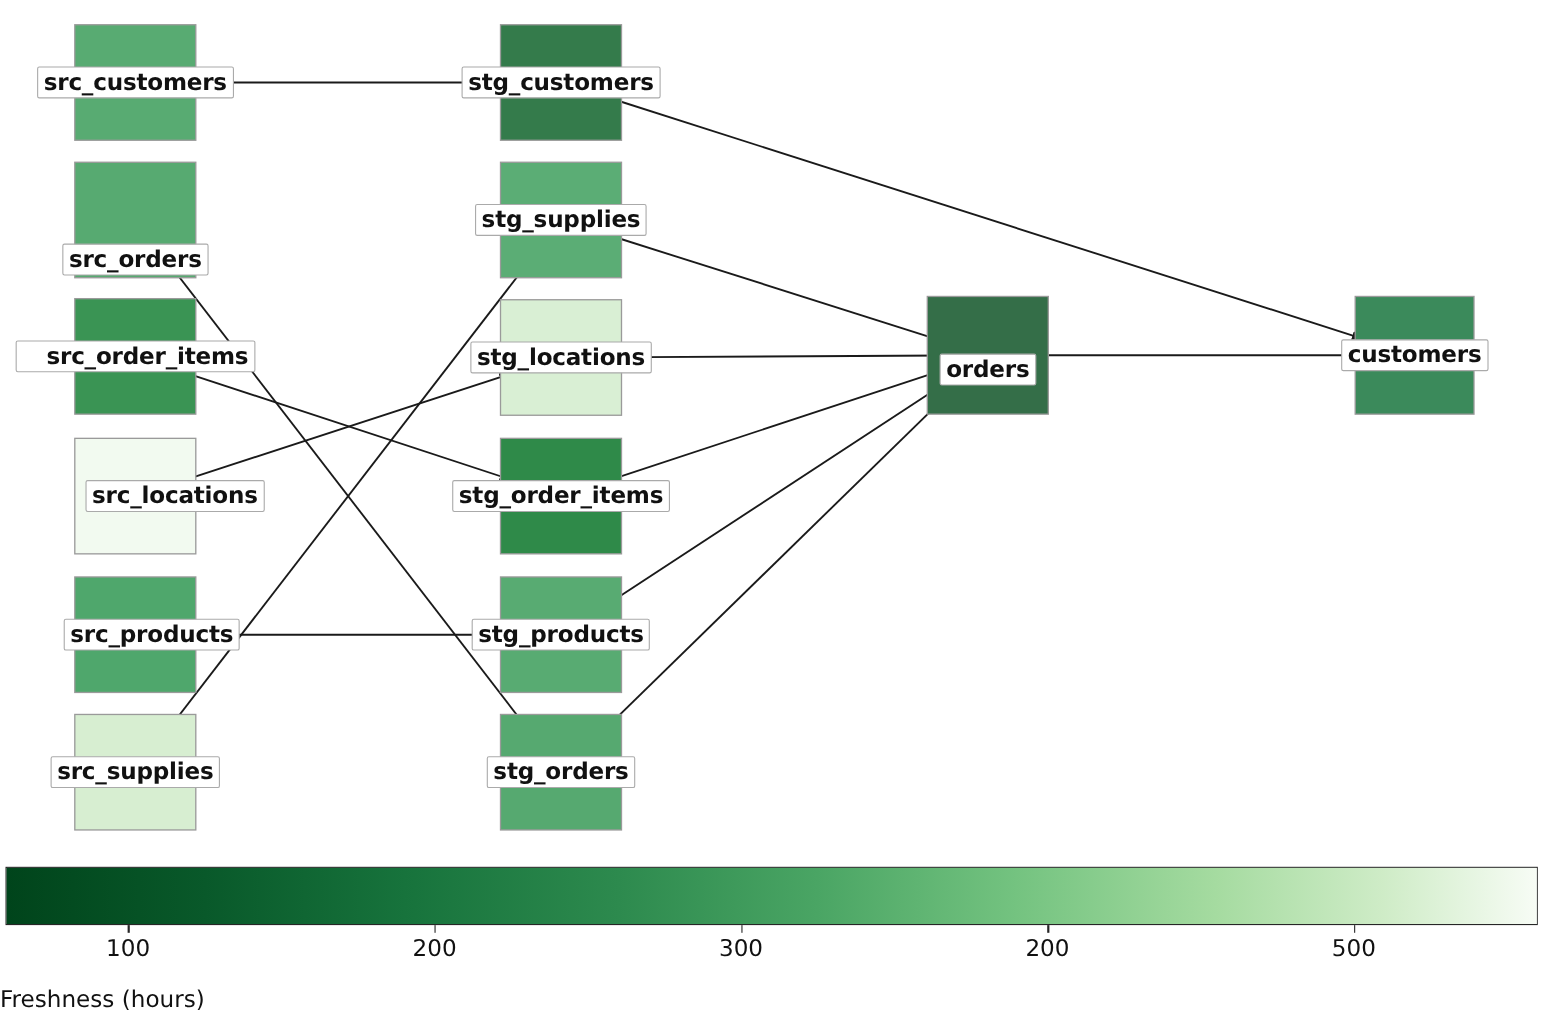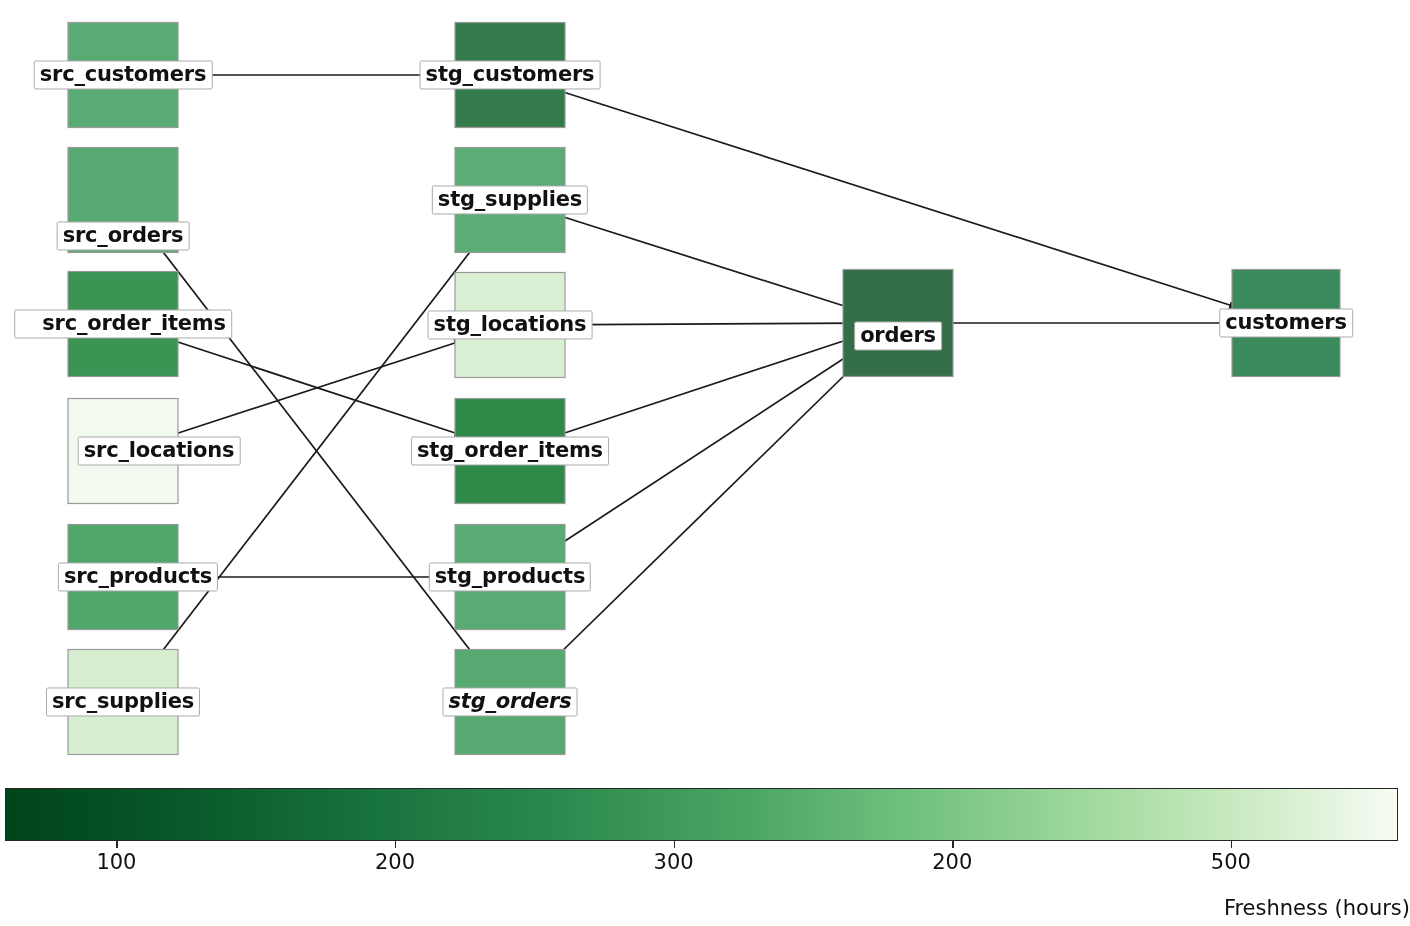--- a/index.html
+++ b/index.html
@@ -89,21 +89,21 @@
     font-family: "DejaVu Sans", sans-serif;
     font-size: 21px;
     color: #111111;
     white-space: nowrap;
   }
   .cbar-axis-title {
     position: absolute;
     left: 0;
     top: 896px;
     width: 1410px;
-    text-align: right;
+    text-align: left;
     font-family: "DejaVu Sans", sans-serif;
     font-size: 21px;
     color: #111111;
   }
 </style>
 </head>
 <body>
 
 <div id="stage">
 
@@ -151,21 +151,21 @@
       <div class="node-label" style="left: 123px; top: 200px; margin-top: 36px;">src_orders</div>
       <div class="node-label" style="left: 123px; top: 324px; padding-left: 27px;">src_order_items</div>
       <div class="node-label" style="left: 123px; top: 451px; margin-left: 36px;">src_locations</div>
       <div class="node-label" style="left: 138px; top: 577px;">src_products</div>
       <div class="node-label" style="left: 123px; top: 702px;">src_supplies</div>
       <div class="node-label" style="left: 510px; top: 75px;">stg_customers</div>
       <div class="node-label" style="left: 510px; top: 200px;">stg_supplies</div>
       <div class="node-label" style="left: 510px; top: 325px; text-align: center;">stg_locations</div>
       <div class="node-label" style="left: 510px; top: 451px;">stg_order_items</div>
       <div class="node-label" style="left: 510px; top: 577px;">stg_products</div>
-      <div class="node-label" style="left: 510px; top: 702px; font-style: italic;">stg_orders</div>
+      <div class="node-label" style="left: 510px; top: 702px;">stg_orders</div>
       <div class="node-label" style="left: 898px; top: 323px; margin-top: 13px;">orders</div>
       <div class="node-label" style="left: 1286px; top: 323px;">customers</div>
     </div>
 
   <div class="cbar-wrap">
     <div class="cbar-grad" id="cbar-grad" style="background: linear-gradient(to right, rgb(0, 68, 27) 0%, rgb(9, 89, 42) 13%, rgb(23, 115, 60) 26%, rgb(45, 138, 78) 40%, rgb(74, 165, 100) 53%, rgb(116, 195, 128) 66%, rgb(165, 219, 160) 79%, rgb(207, 236, 199) 90%, rgb(247, 252, 245) 100%);"></div>
   </div>
   <div class="cbar-ticks" id="cbar-ticks">
       <div class="tick" style="left: 116.44px;">
         <div class="tick-mark"></div>

